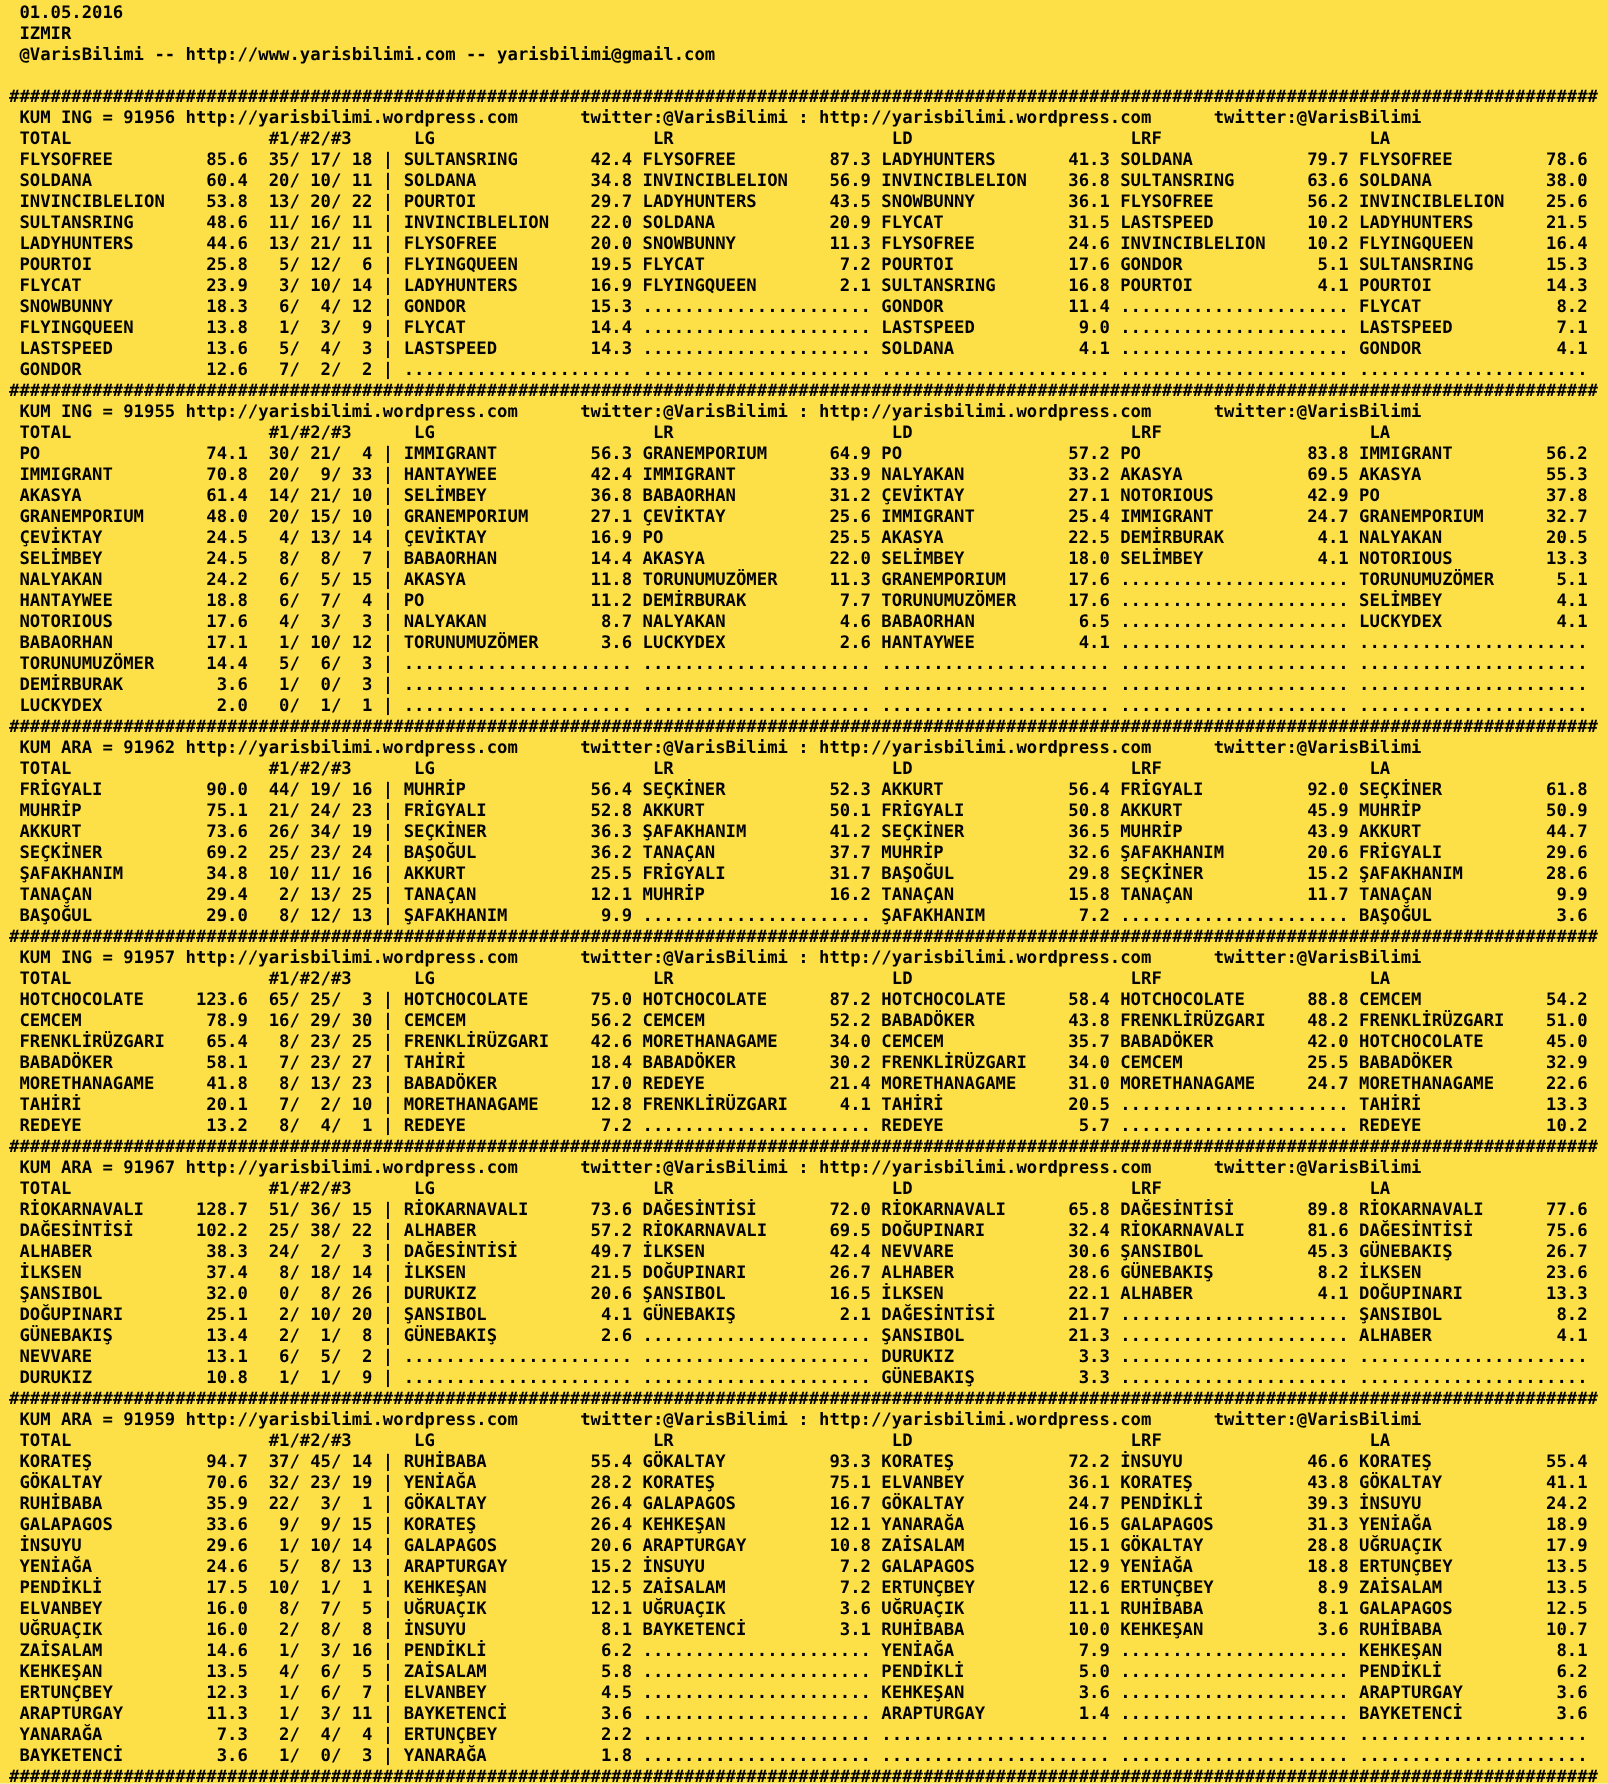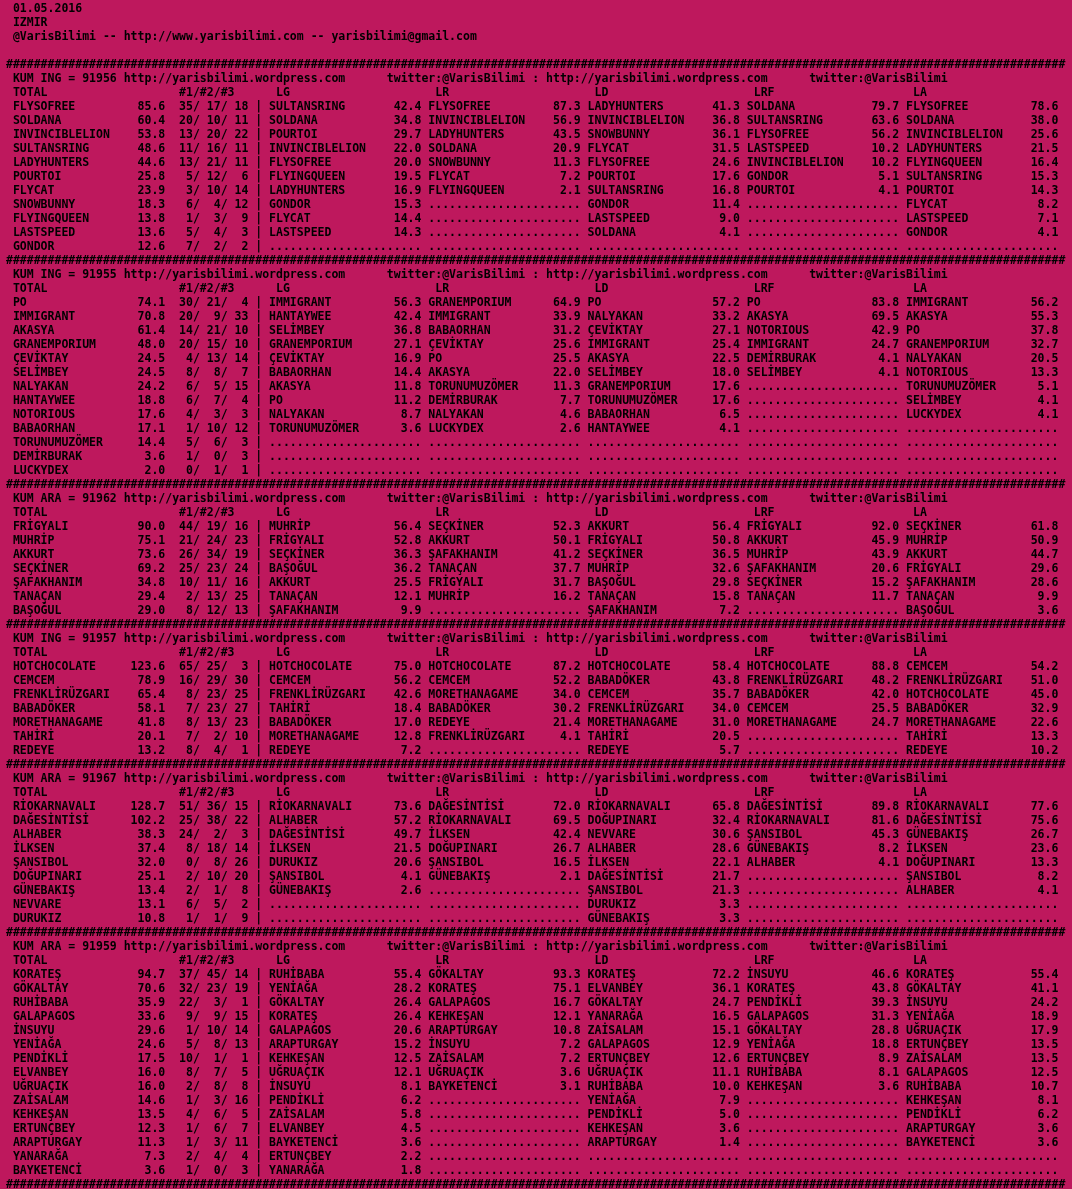--- a/index.html
+++ b/index.html
@@ -1,17 +1,17 @@
 <!DOCTYPE html>
 <html><head>
 <meta charset="utf-8">
 <style>
   html,body{margin:0;padding:0;background:#e6f6ec;}
   .page{
-    width:1072px;height:1189px;overflow:hidden;background:#be185d;position:relative;
+    width:1072px;height:1189px;overflow:hidden;background:#fde047;position:relative;
   }
   pre.report{
     margin:0;padding:1px 0 0 6px;
     font-family:"DejaVu Sans Mono","Liberation Mono",monospace;
     font-weight:bold;
     font-size:11.5px;
     line-height:14px;
     color:#000000;
     white-space:pre;
   }

